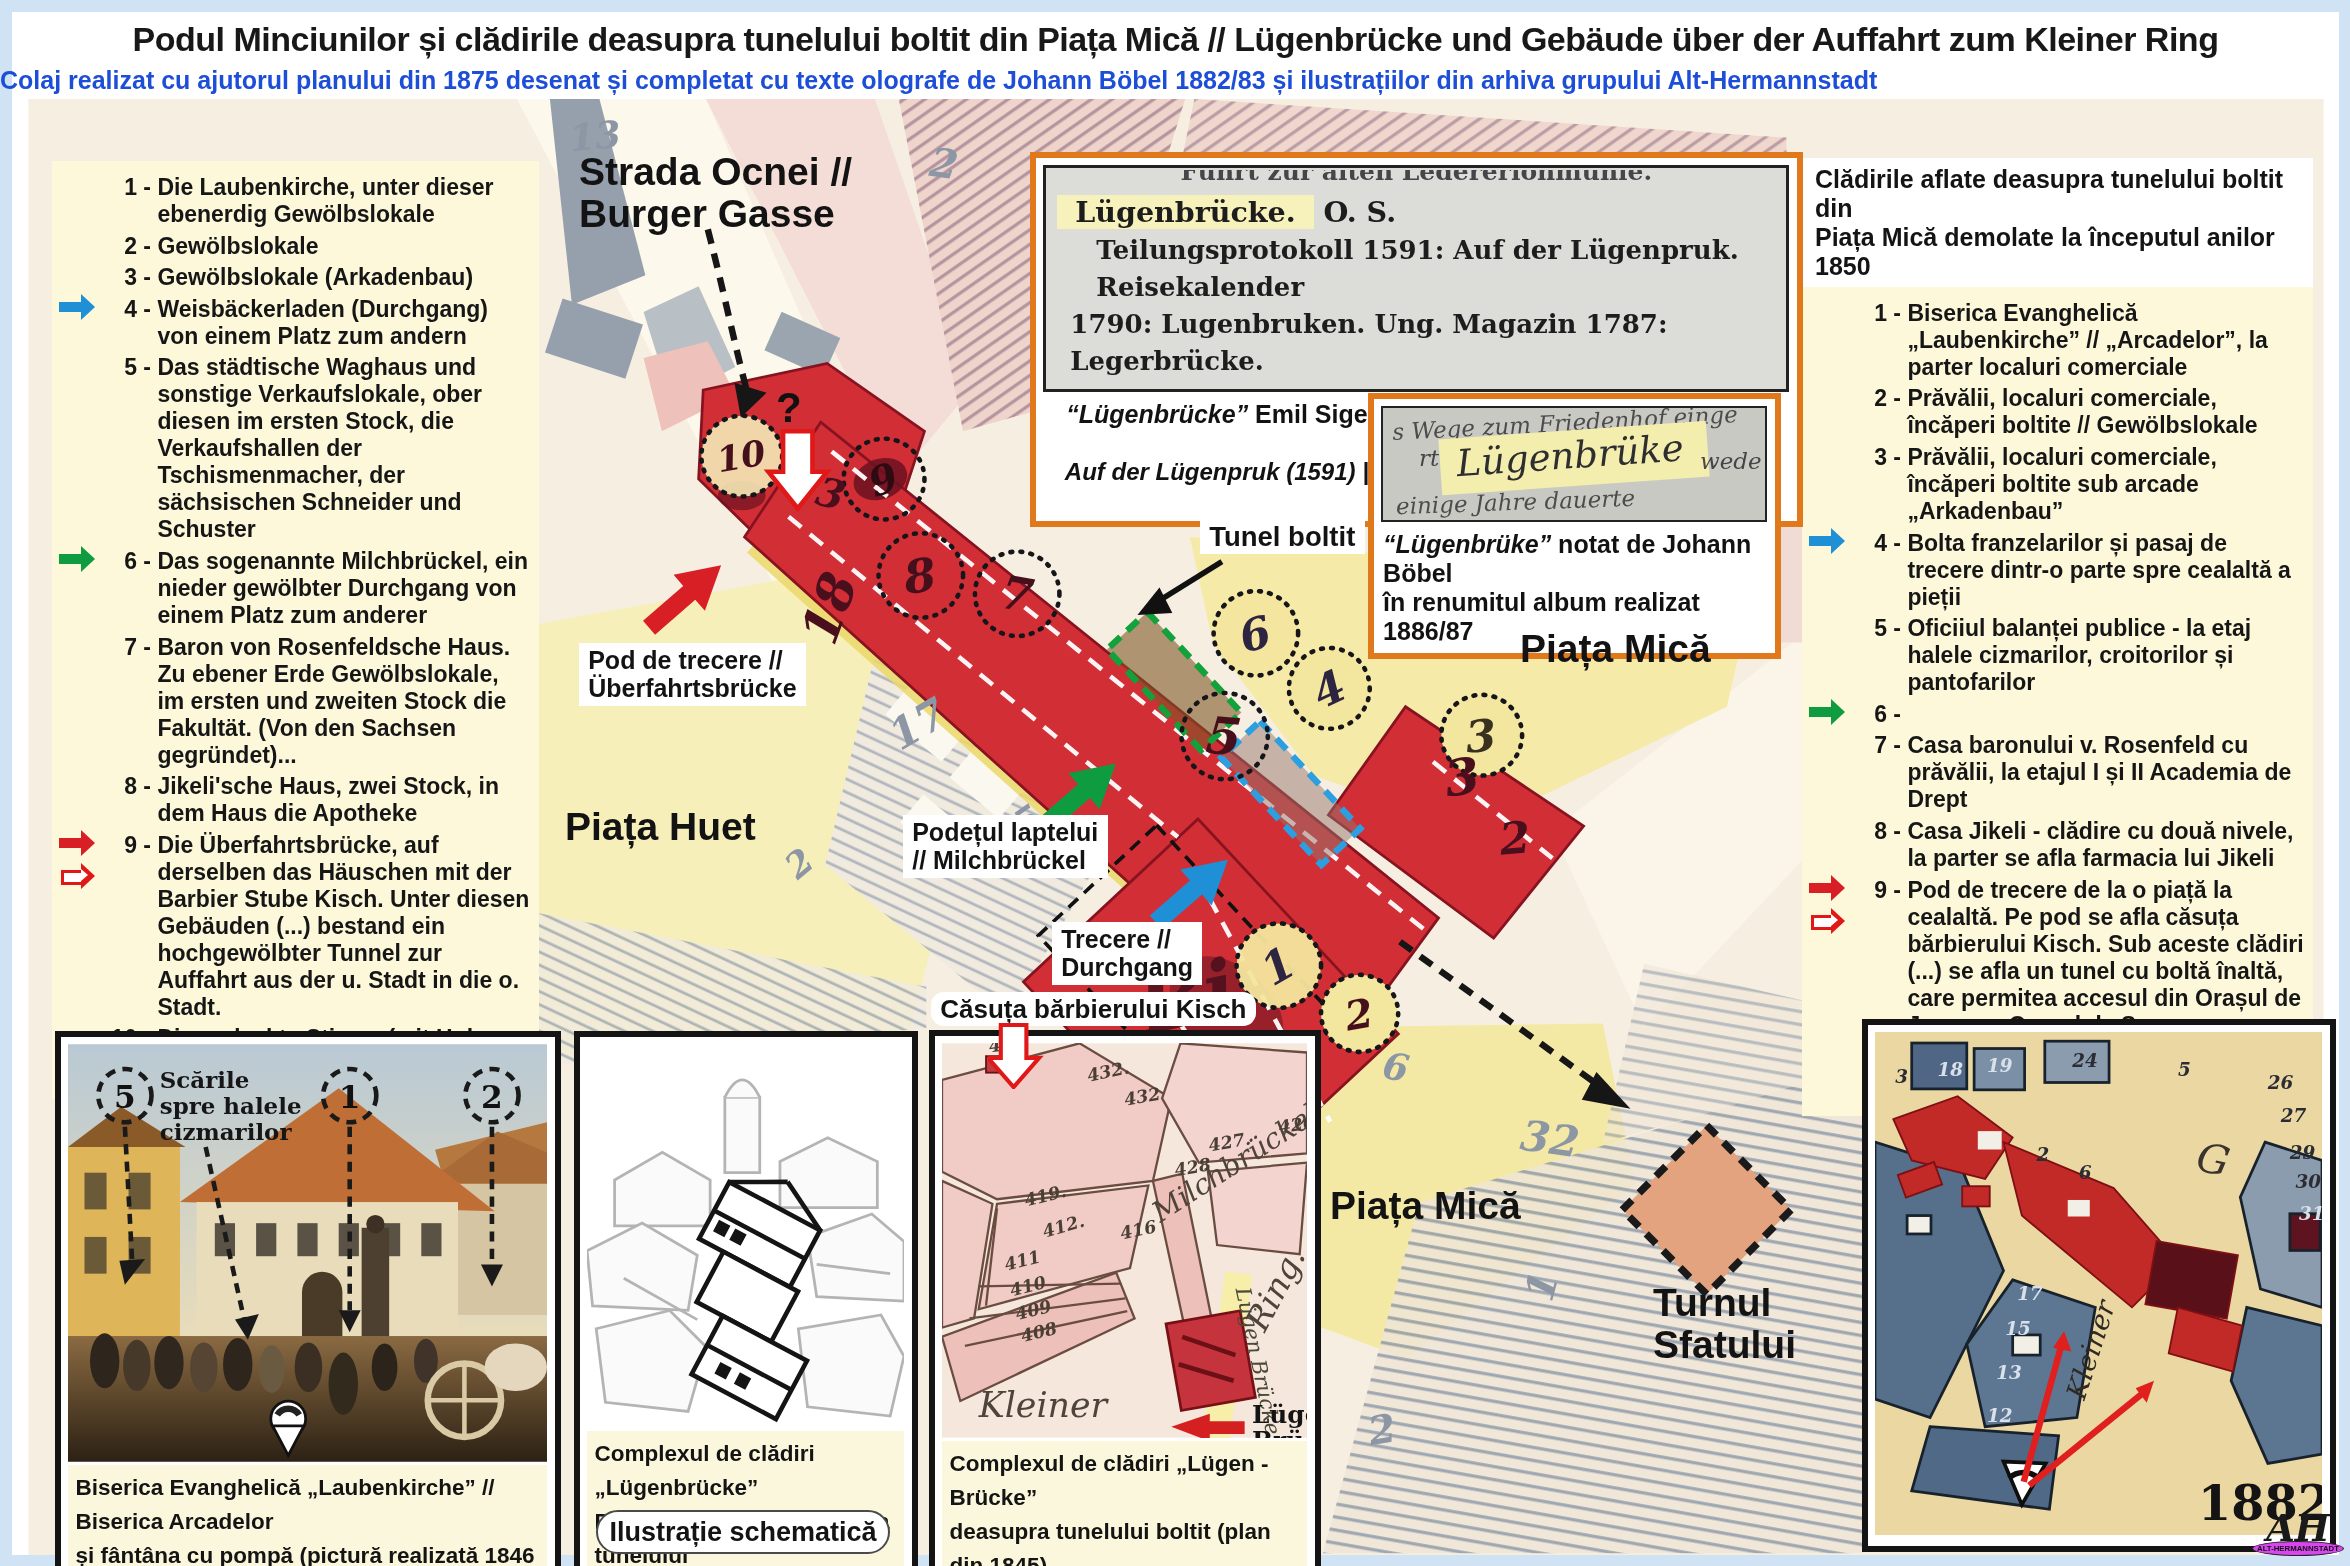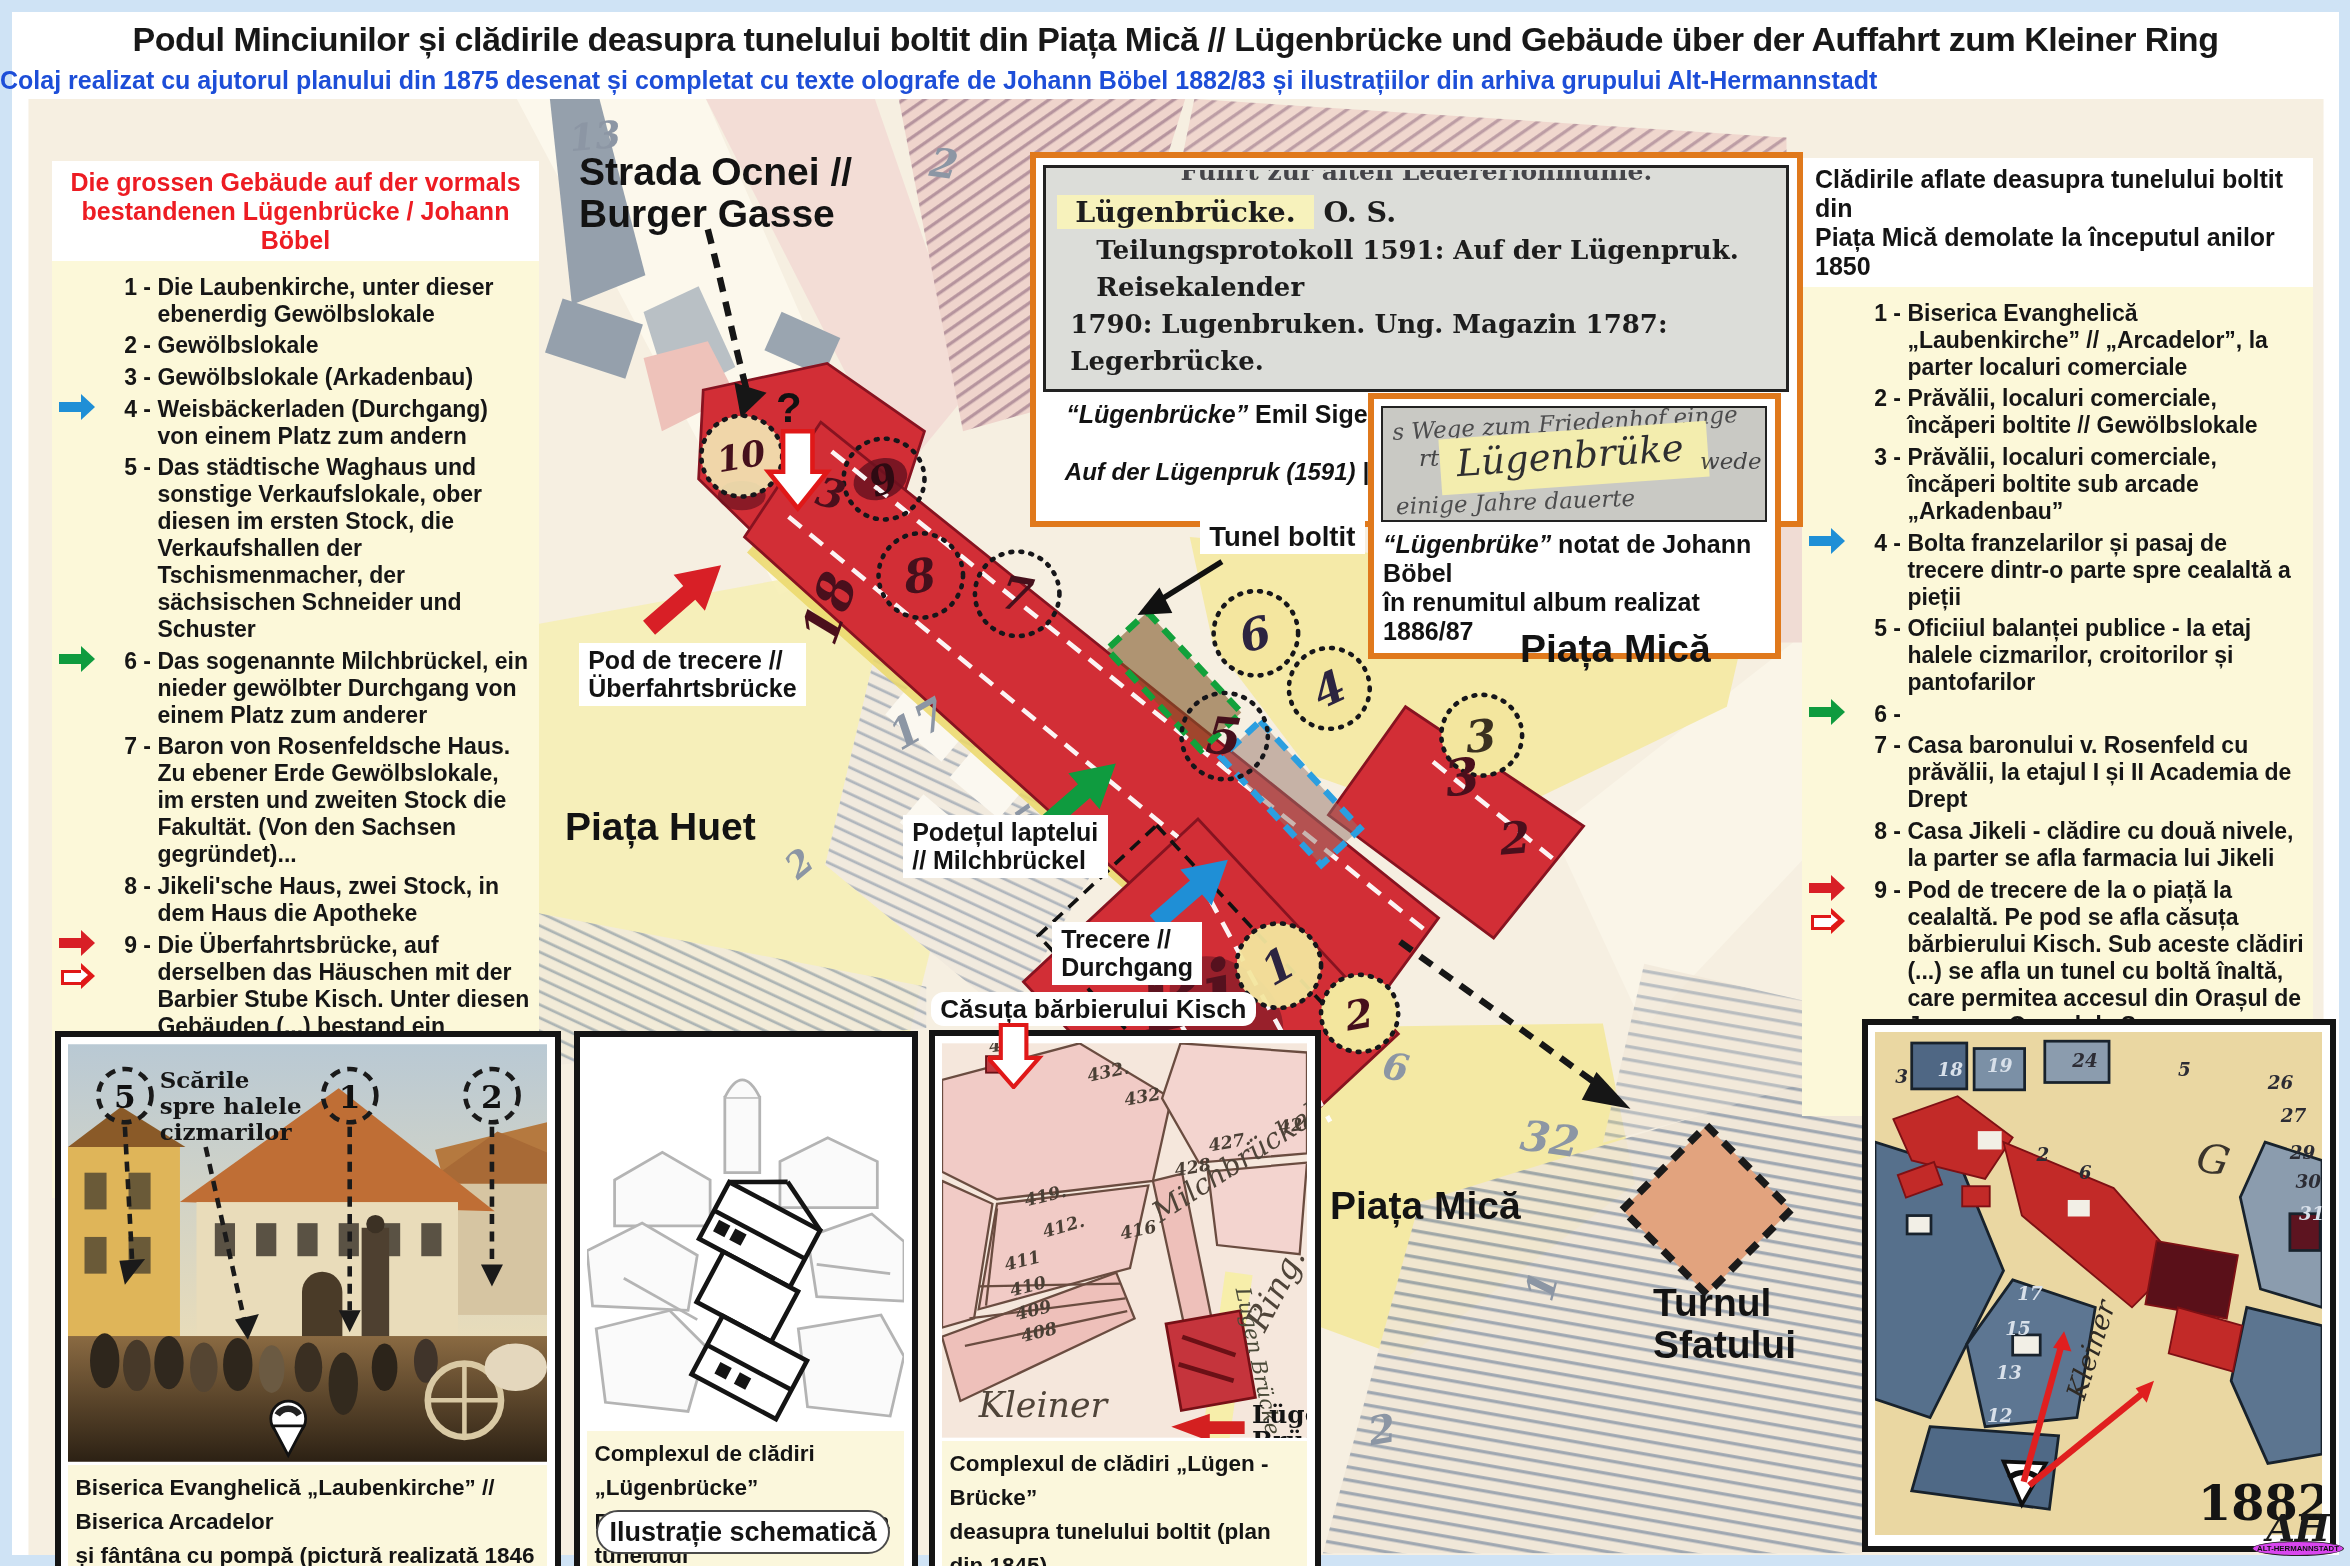--- a/index.html
+++ b/index.html
@@ -212,24 +212,20 @@
     <path d="M14,2 h28 v36 h14 l-28,32 -28,-32 h14 z" fill="#fff" stroke="#e01818" stroke-width="4.5"></path>
   </svg>
   <div class="mlabel big" style="left:1520px;top:628px;">Piața Mică</div>
   <div class="mlabel big" style="left:1330px;top:1185px;">Piața Mică</div>
   <div class="mlabel big" style="left:1653px;top:1282px;">
     <div>Turnul</div>
     <div>Sfatului</div>
   </div>
 
   <aside class="panel" id="left-panel" style="left:52px;top:161px;width:487px;">
-    <div class="phead red">
-      <div>Die grossen Gebäude auf der vormals</div>
-      <div>bestandenen Lügenbrücke / Johann Böbel</div>
-    </div>
     <div class="plist">
       <div class="pitem">
           <span class="num">1 -</span>
           <span class="txt">Die Laubenkirche, unter dieser ebenerdig Gewölbslokale</span>
         </div>
       <div class="pitem">
           <span class="num">2 -</span>
           <span class="txt">Gewölbslokale</span>
         </div>
       <div class="pitem">

